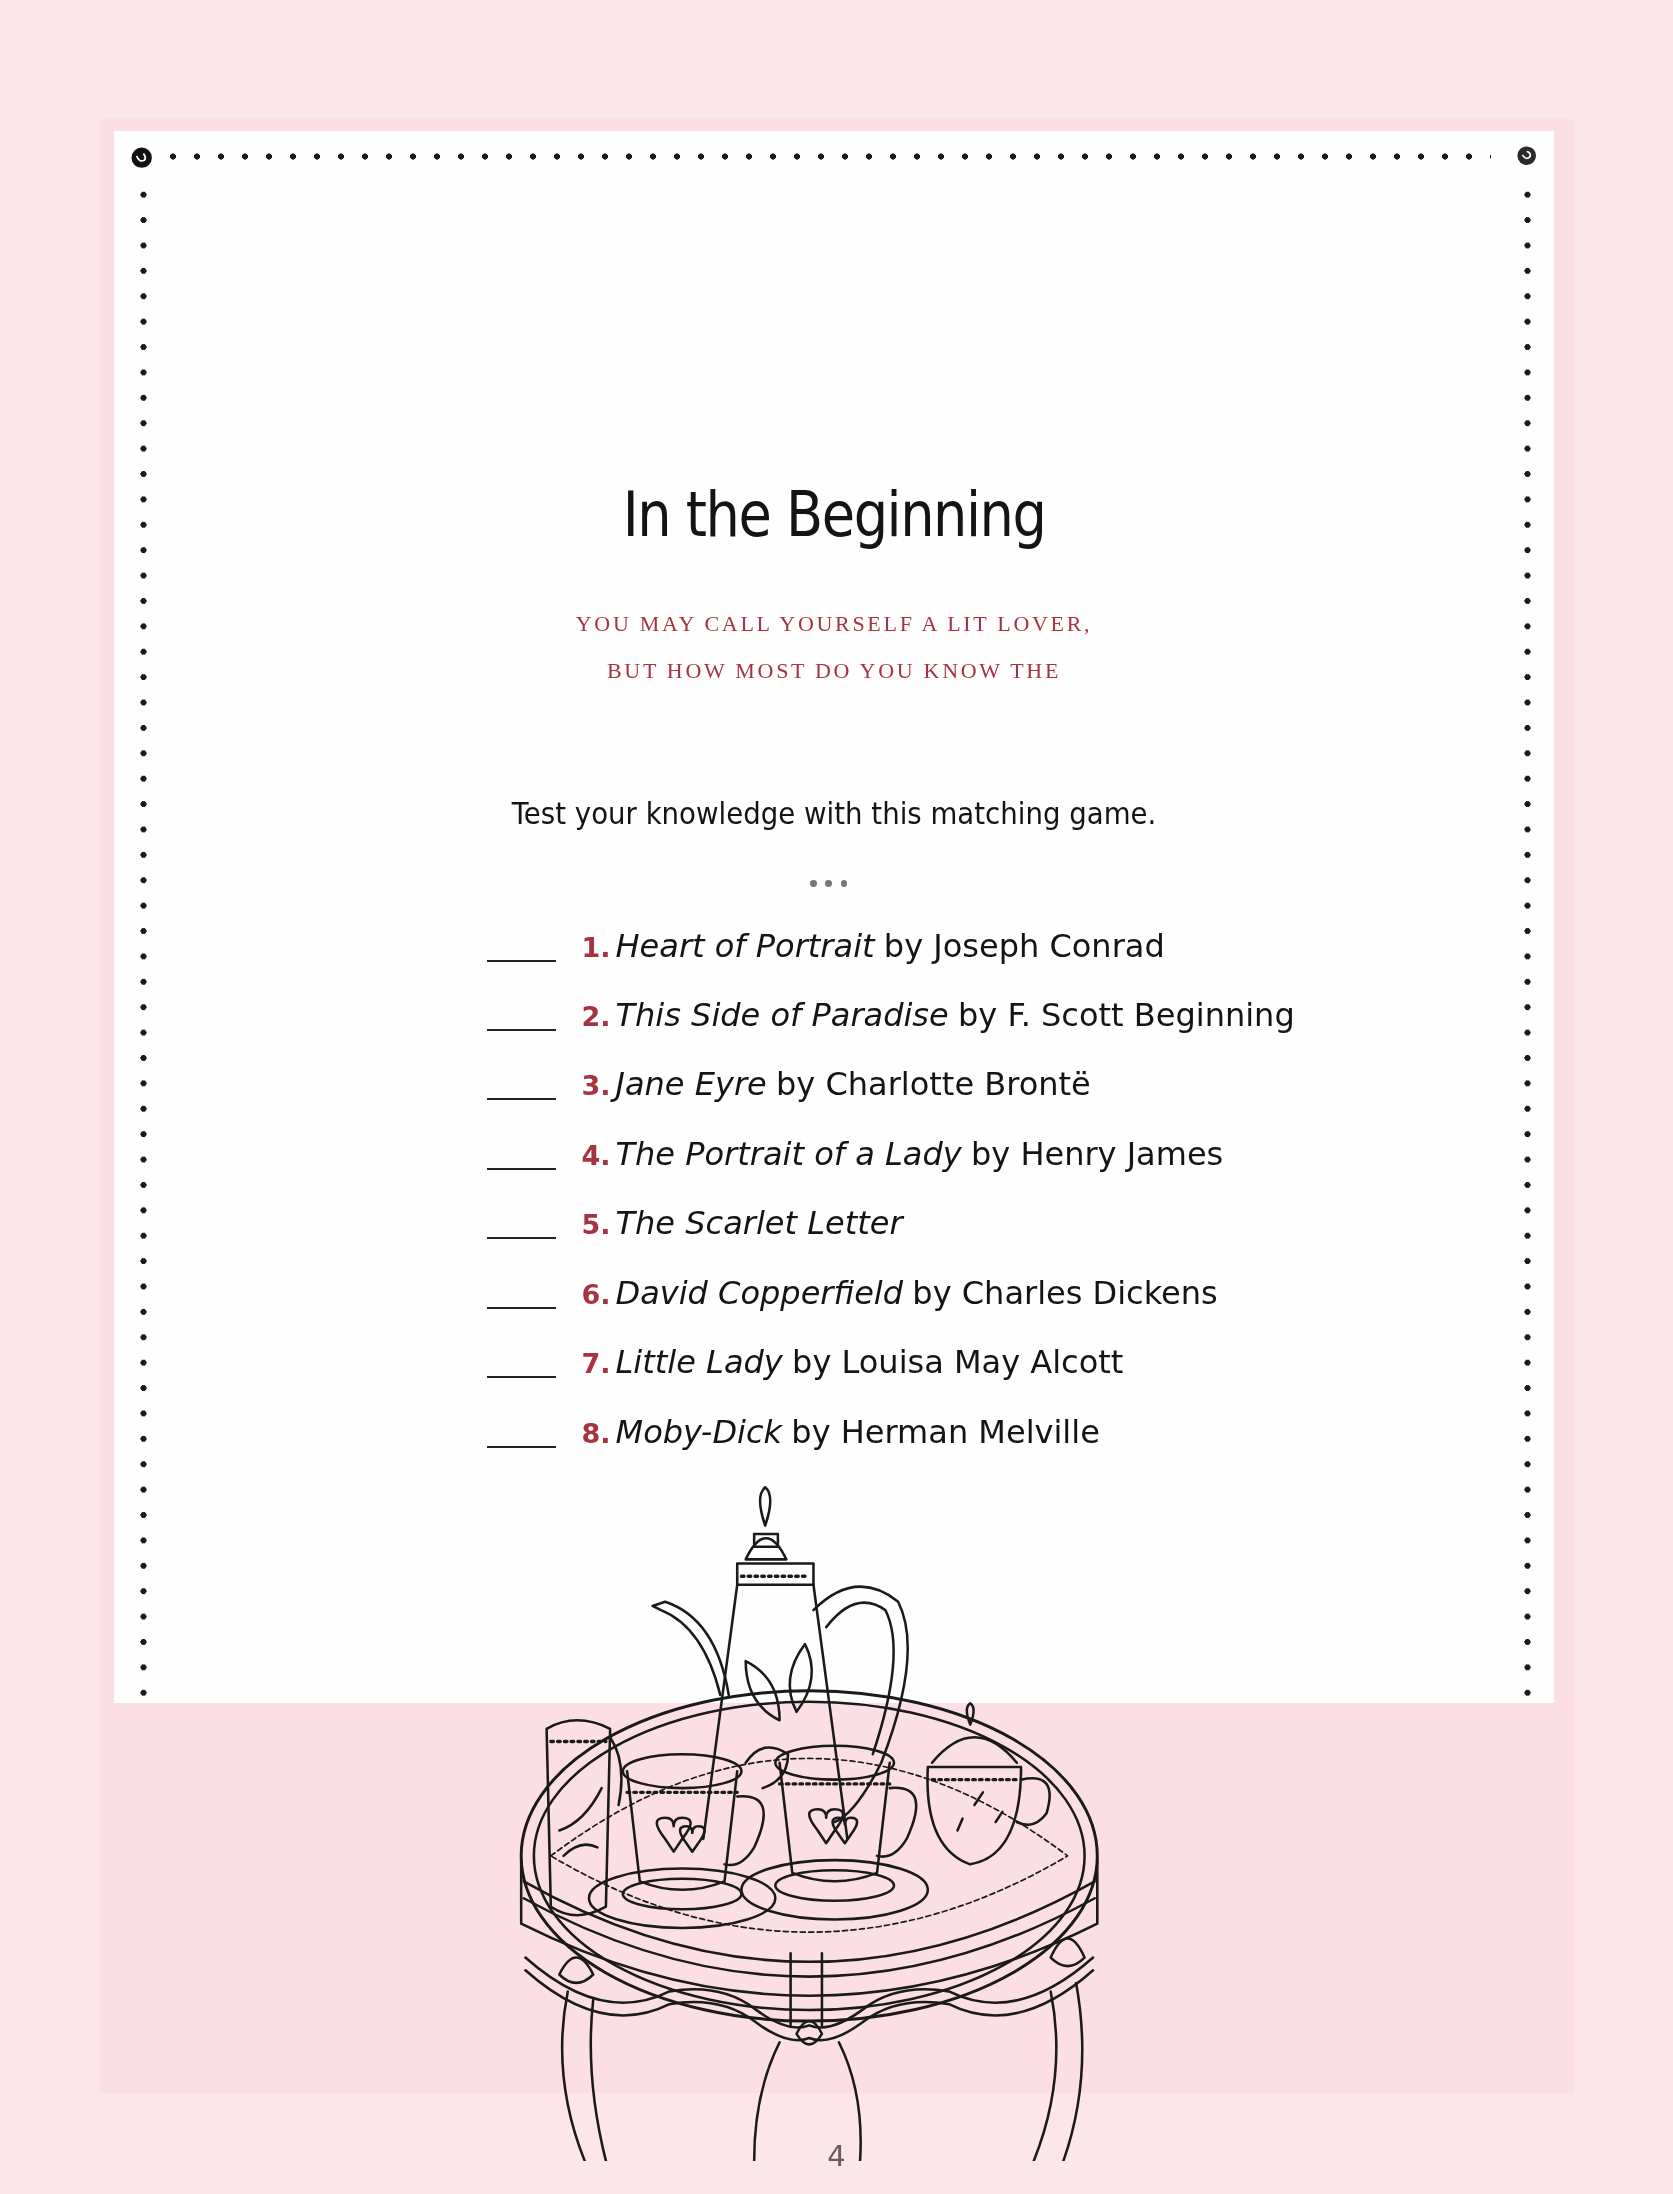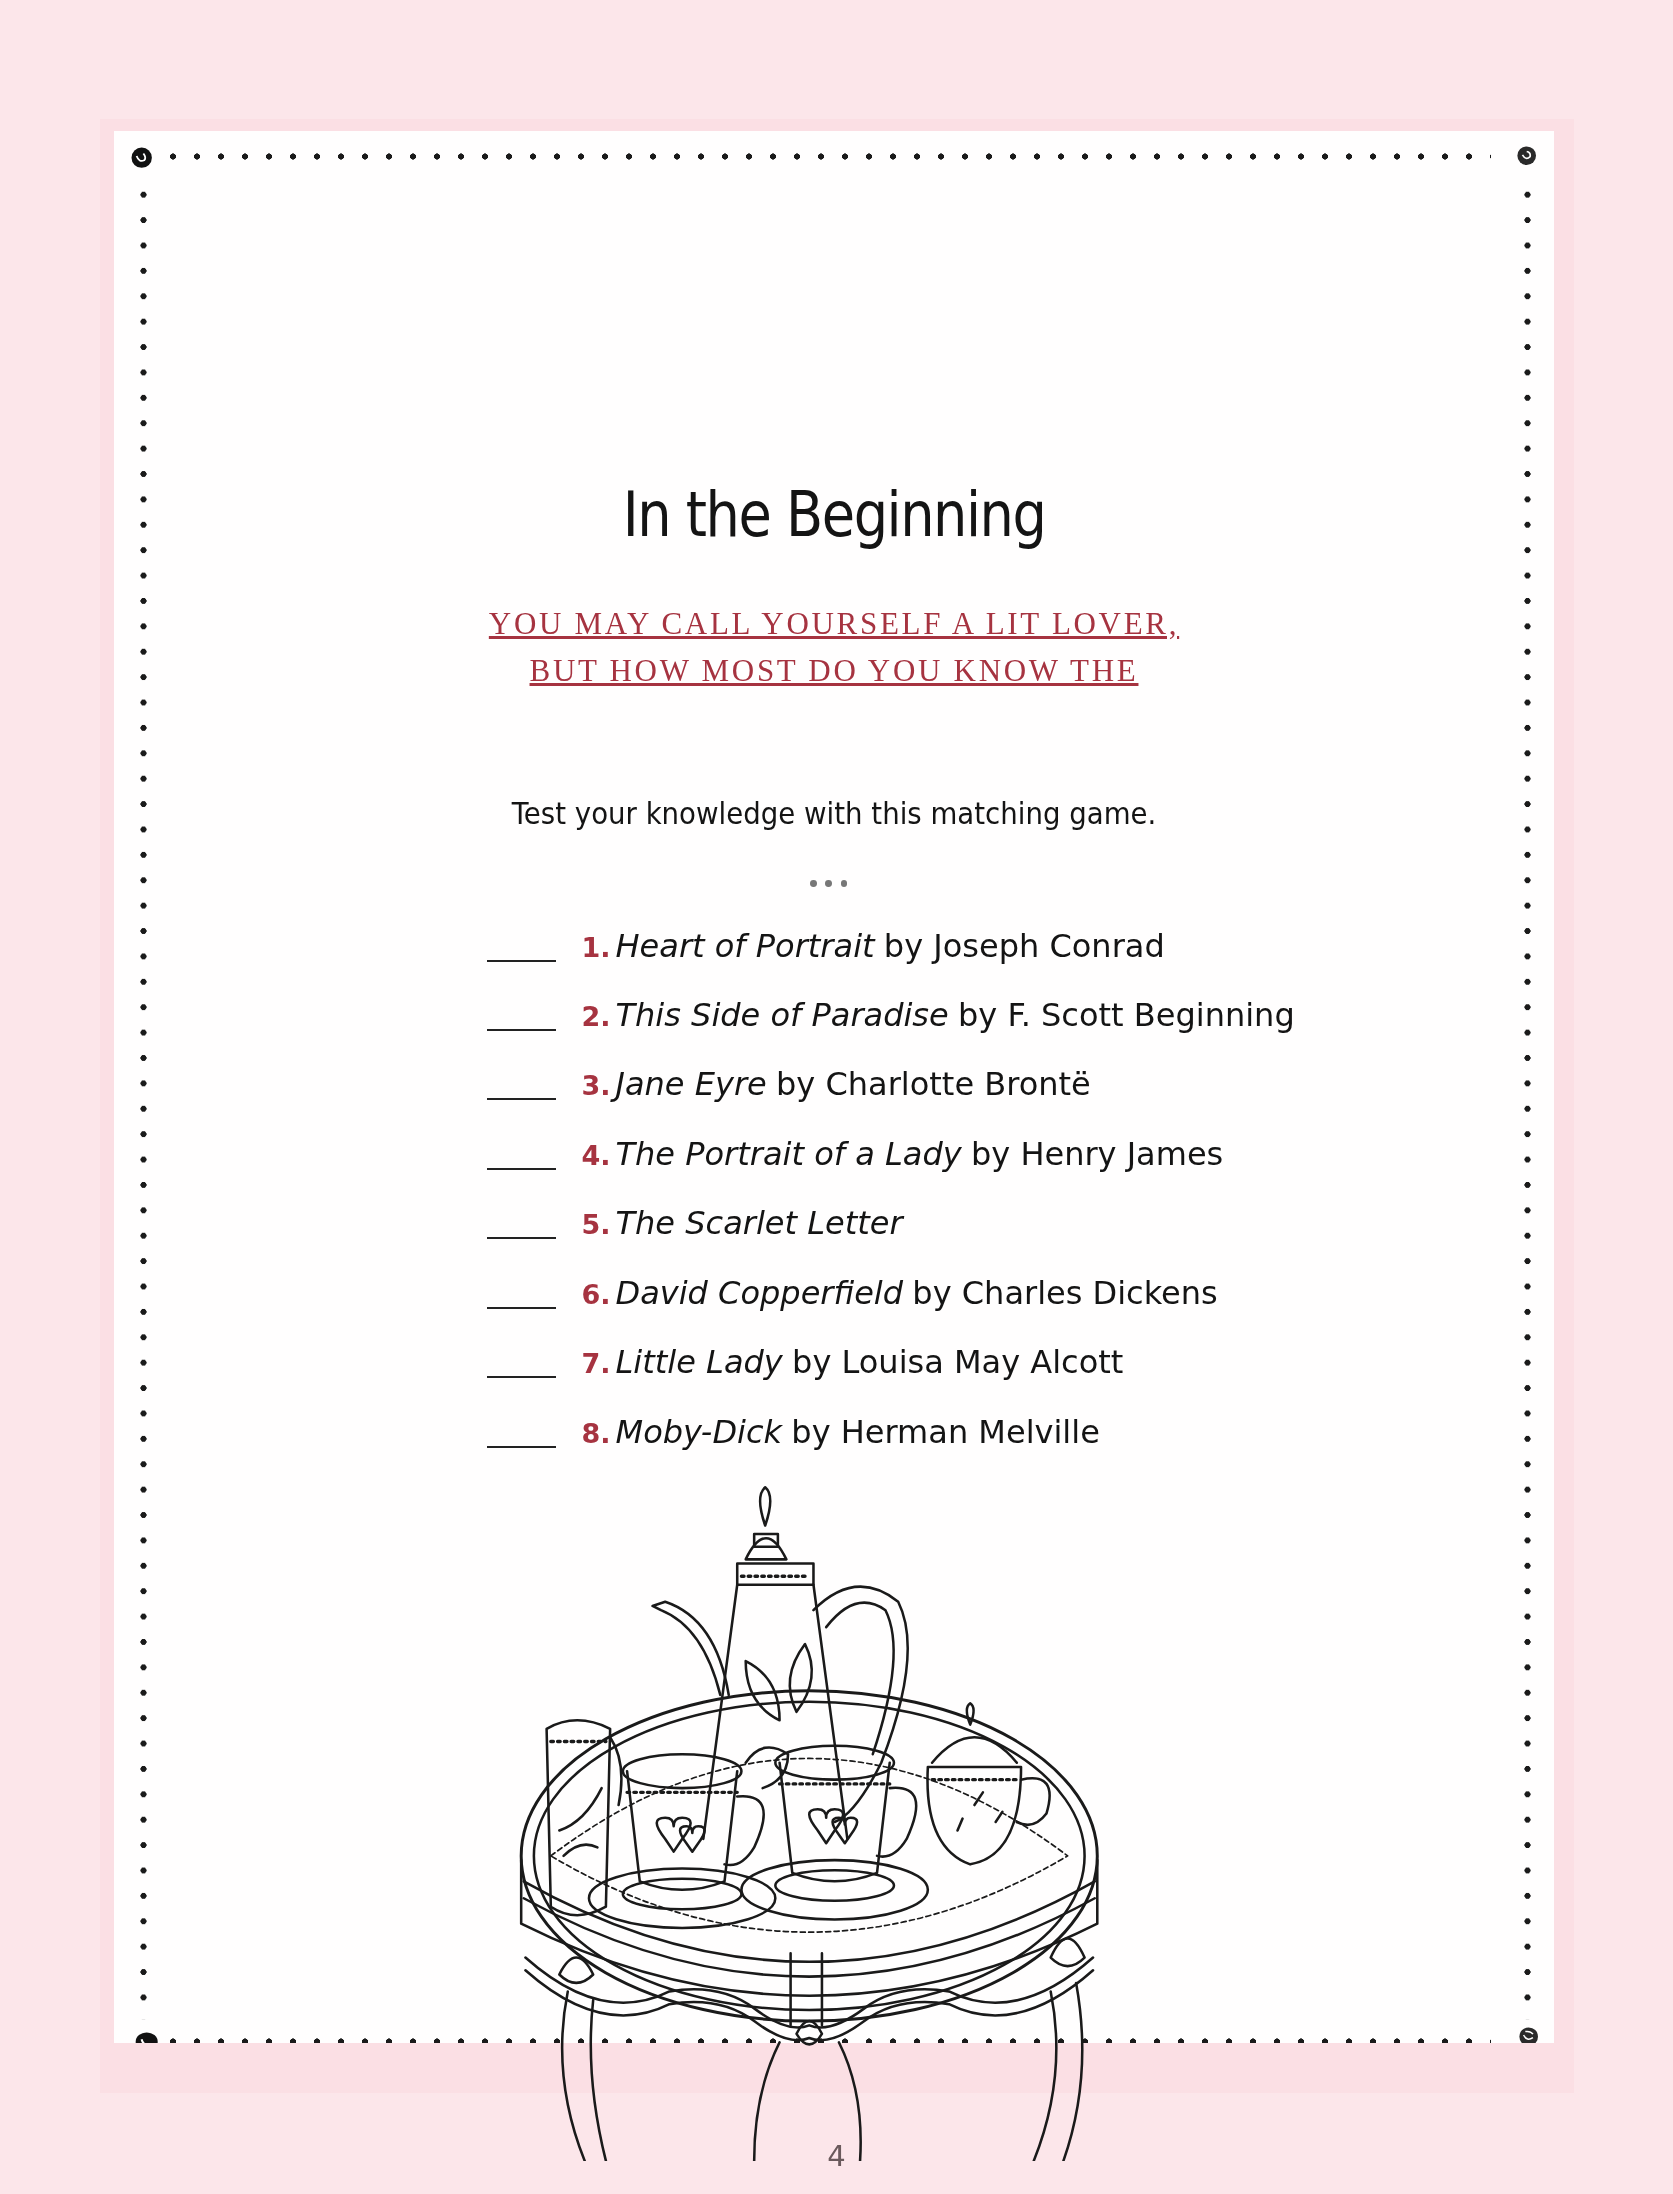--- a/index.html
+++ b/index.html
@@ -7,21 +7,21 @@
     width: 1673px; height: 2194px;
     background: #fce6ea;
     position: relative; overflow: hidden;
     font-family: "Liberation Sans", "DejaVu Sans", sans-serif;
   }
   .page-bg-edge {
     position: absolute; left: 100px; top: 119px; width: 1474px; height: 1974px;
     background: #fbdfe4;
   }
   .panel {
-    position: absolute; left: 114px; top: 131px; width: 1440px; height: 1912px;
+    position: absolute; left: 114px; top: 131px; width: 1440px; height: 1572px;
     background: #fffefe;
     overflow: hidden;
   }
   
   .dots-h {
     position: absolute; height: 8.5px;
     background-image: radial-gradient(circle, #1a1a1a 2.7px, transparent 3.2px);
     background-size: 24px 8.5px;
     background-repeat: repeat-x;
   }
@@ -40,24 +40,23 @@
     font-family: "DejaVu Sans", sans-serif;
     font-size: 63px; letter-spacing: -1.7px;
     color: #141414;
     transform: scaleX(0.86);
     transform-origin: center;
   }
   .subhead {
     position: absolute; left: 0; right: 0; top: 597px;
     text-align: center;
     font-family: "Liberation Serif", "DejaVu Serif", serif;
-    font-size: 31px; letter-spacing: 2.7px;
+    font-size: 22px; letter-spacing: 2.7px;
     line-height: 47px;
     color: #a63340;
-    text-decoration: underline;
   }
   .subhead div { white-space: nowrap; }
   .instructions {
     position: absolute; left: 0; right: 0; top: 796px;
     text-align: center;
     font-family: "DejaVu Sans", sans-serif;
     font-size: 30px; color: #141414;
     transform: scaleX(0.92);
   }
   .divider {

